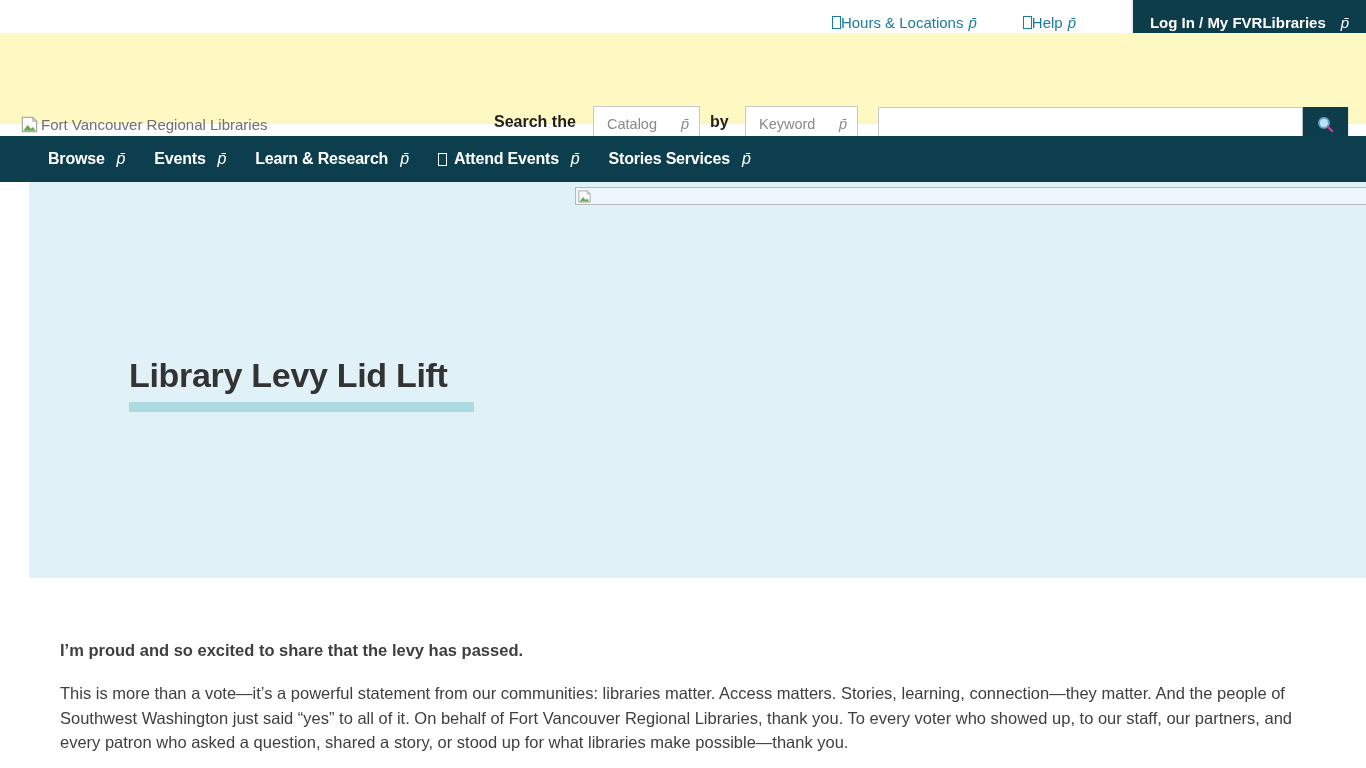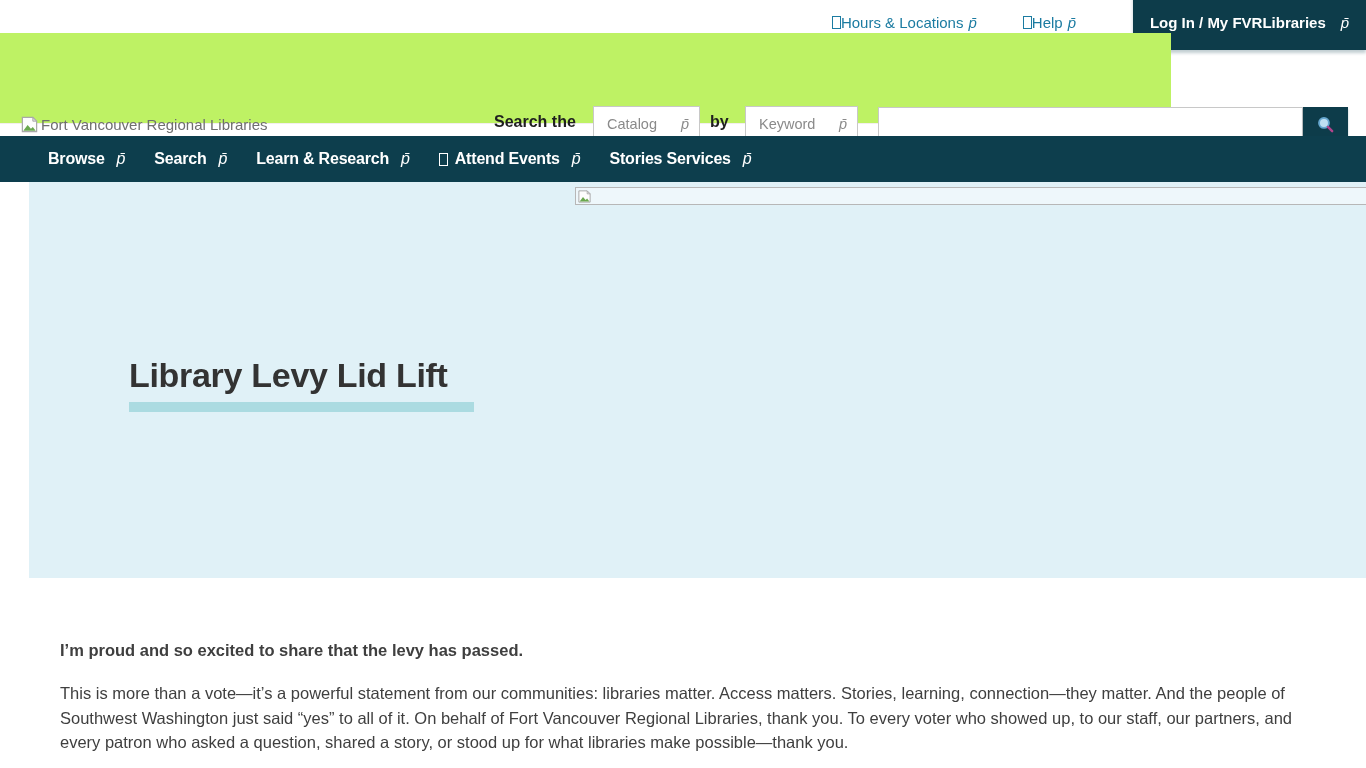--- a/index.html
+++ b/index.html
@@ -12,21 +12,21 @@
     display:flex; align-items:center; justify-content:flex-end; }
   .topbar-link { color:#1b7ba1; font-size:15px; text-decoration:none; display:flex;
     align-items:center; margin-right:46px; cursor:pointer; }
   .tofu { display:inline-block; width:9px; height:13px; border:1.5px solid currentColor; }
   .fg { font-style:italic; font-weight:normal; margin-left:5px; }
   .login-box { width:233px; height:55px; background:#0d3c4a; color:#fff; font-weight:bold;
     font-size:15px; display:flex; align-items:center; justify-content:center; gap:10px;
     cursor:pointer; box-shadow:0 3px 3px rgba(13,60,74,.25);margin-left:11px; }
 
   
-  .header { position:absolute; top:33px; left:0; width:1171px; height:91px; background:#bef264;
+  .header { position:absolute; top:33px; left:0; width:1366px; height:91px; background:#fef9c3;
     border-bottom:1px solid #f3eeee; }
   .logo { position:absolute; left:20px; top:82px; display:flex; align-items:center; gap:2px;
     color:#6f6f6f; font-size:15px; cursor:pointer; }
   .search-the { position:absolute; left:494px; top:80px; font-size:16px; font-weight:bold; color:#1f1f1f; }
   .by-label { position:absolute; left:710px; top:80px; font-size:16px; font-weight:bold; color:#1f1f1f; }
   .select-box { position:absolute; top:73px; height:35px; border:1px solid #c8c8c8; background:#fff;
     color:#8a8a8a; font-size:14.5px; display:flex; align-items:center; justify-content:space-between;
     padding:0 10px 0 13px; cursor:pointer; }
   .select-catalog { left:593px; width:107px; }
   .select-keyword { left:745px; width:113px; }
@@ -119,21 +119,21 @@
 
     <a class="advanced">Advanced Search</a>
   </div>
 
   <div class="nav">
     <div class="nav-item">
       <span>Browse</span>
       <span class="fg">p̄</span>
     </div>
     <div class="nav-item">
-      <span>Search</span>
+      <span>Events</span>
       <span class="fg">p̄</span>
     </div>
     <div class="nav-item">
       <span>Learn &amp; Research</span>
       <span class="fg">p̄</span>
     </div>
     <div class="nav-item">
       <span class="tofu"></span>
       <span>Attend Events</span>
       <span class="fg">p̄</span>

